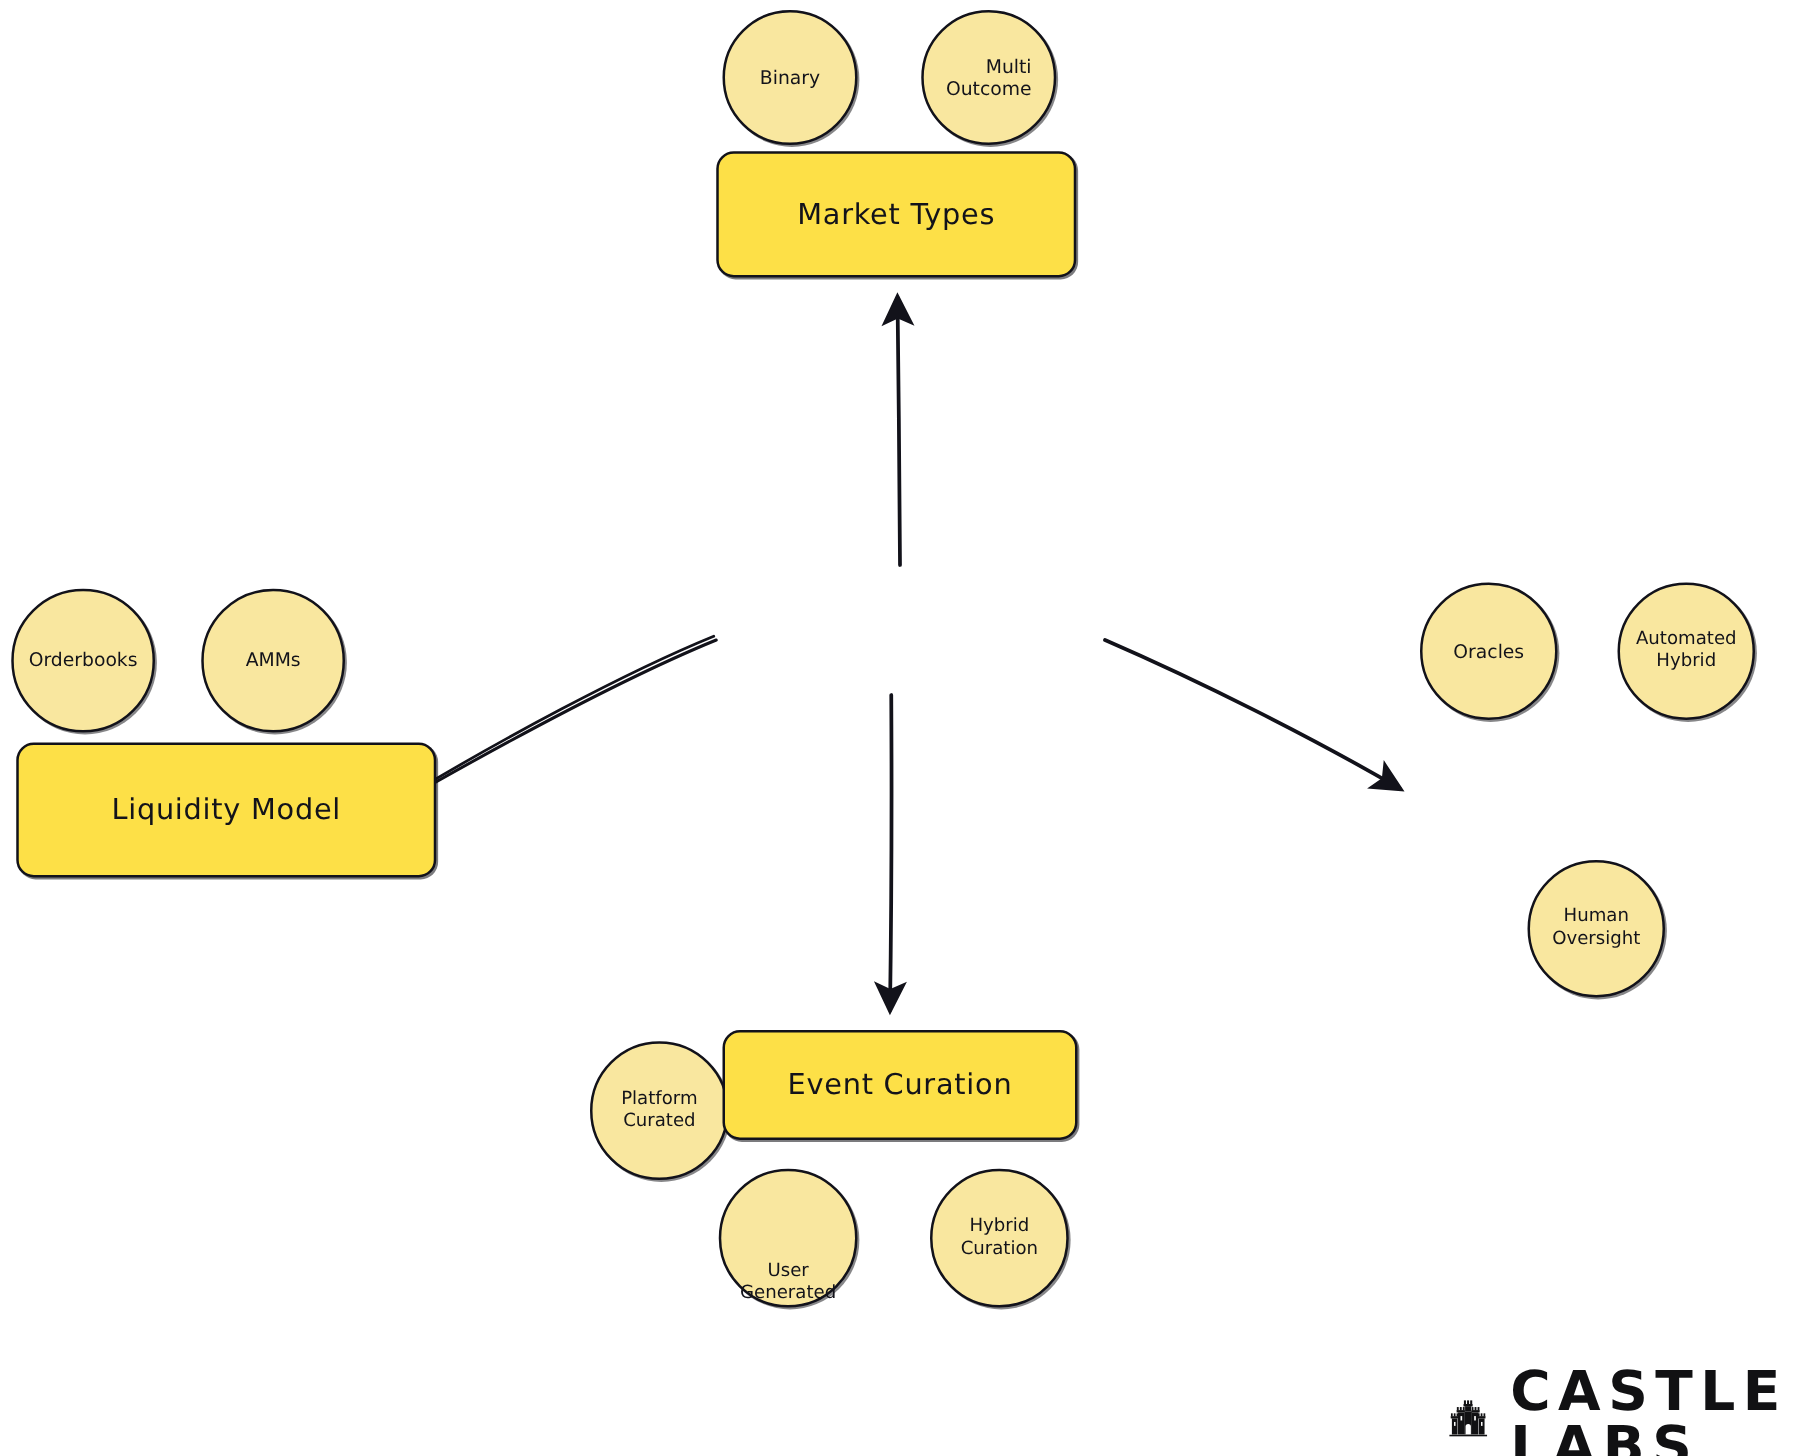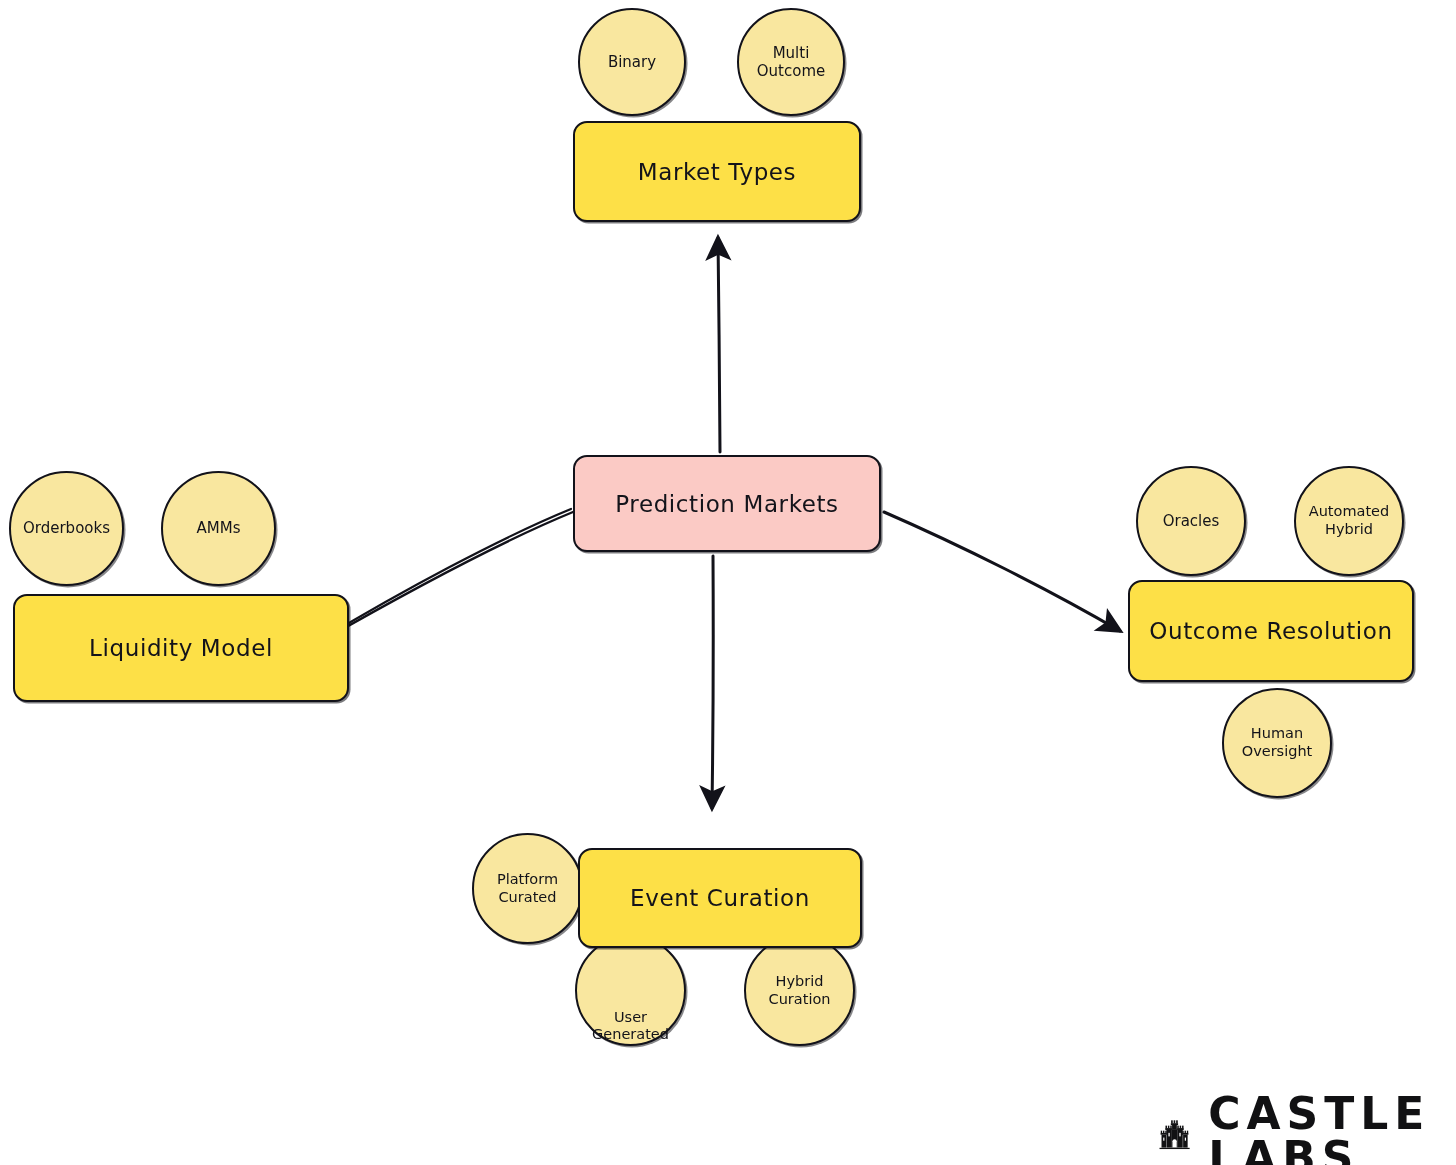--- a/index.html
+++ b/index.html
@@ -105,69 +105,63 @@
 
     <g>
       <path d="M713,556 C713.5,640 713,740 712,808" fill="none" stroke="#12121a" stroke-width="3" stroke-linecap="round" marker-end="url(#ah)"></path>
     </g>
   </svg>
 
   <div class="node node-circle" style="left:578px; top:8px; width:108px; height:108px;">
     <span class="label">Binary</span>
   </div>
 
-  <div class="node node-circle" style="left:737px; top:8px; width:108px; height:108px;">
+  <div class="node node-circle" style="left:737px; top:8px; width:108px; height:108px;text-align:right;">
     <span class="label">Multi
 Outcome</span>
   </div>
 
   <div class="node node-box blue" style="left:573px; top:121px; width:288px; height:101px;">
     <span class="label">Market Types</span>
   </div>
 
   <div class="node node-circle" style="left:9px; top:471px; width:115px; height:115px;">
     <span class="label">Orderbooks</span>
   </div>
 
   <div class="node node-circle" style="left:161px; top:471px; width:115px; height:115px;">
     <span class="label">AMMs</span>
   </div>
 
   <div class="node node-box blue" style="left:13px; top:594px; width:336px; height:108px;">
     <span class="label">Liquidity Model</span>
   </div>
 
-  <div class="node node-box pink" style="left:573px; top:455px; width:308px; height:97px;">
-    <span class="label">Prediction Markets</span>
-  </div>
 
   <div class="node node-circle" style="left:1136px; top:466px; width:110px; height:110px;">
     <span class="label">Oracles</span>
   </div>
 
   <div class="node node-circle sm" style="left:1294px; top:466px; width:110px; height:110px;">
     <span class="label">Automated
 Hybrid</span>
   </div>
 
-  <div class="node node-box blue" style="left:1128px; top:580px; width:286px; height:102px;">
-    <span class="label">Outcome Resolution</span>
-  </div>
 
   <div class="node node-circle sm" style="left:1222px; top:688px; width:110px; height:110px;text-align:center;">
     <span class="label">Human
 Oversight</span>
   </div>
 
   <div class="node node-circle sm" style="left:472px; top:833px; width:111px; height:111px;">
     <span class="label">Platform
 Curated</span>
   </div>
 
-  <div class="node node-box blue" style="left:578px; top:824px; width:284px; height:100px;margin-top:24px;">
+  <div class="node node-box blue" style="left:578px; top:824px; width:284px; height:88px;">
     <span class="label">Event Curation</span>
   </div>
 
   <div class="node node-circle sm" style="left:575px; top:935px; width:111px; height:111px;align-items:flex-end;">
     <span class="label">User
 Generated</span>
   </div>
 
   <div class="node node-circle sm" style="left:744px; top:935px; width:111px; height:111px;">
     <span class="label">Hybrid

